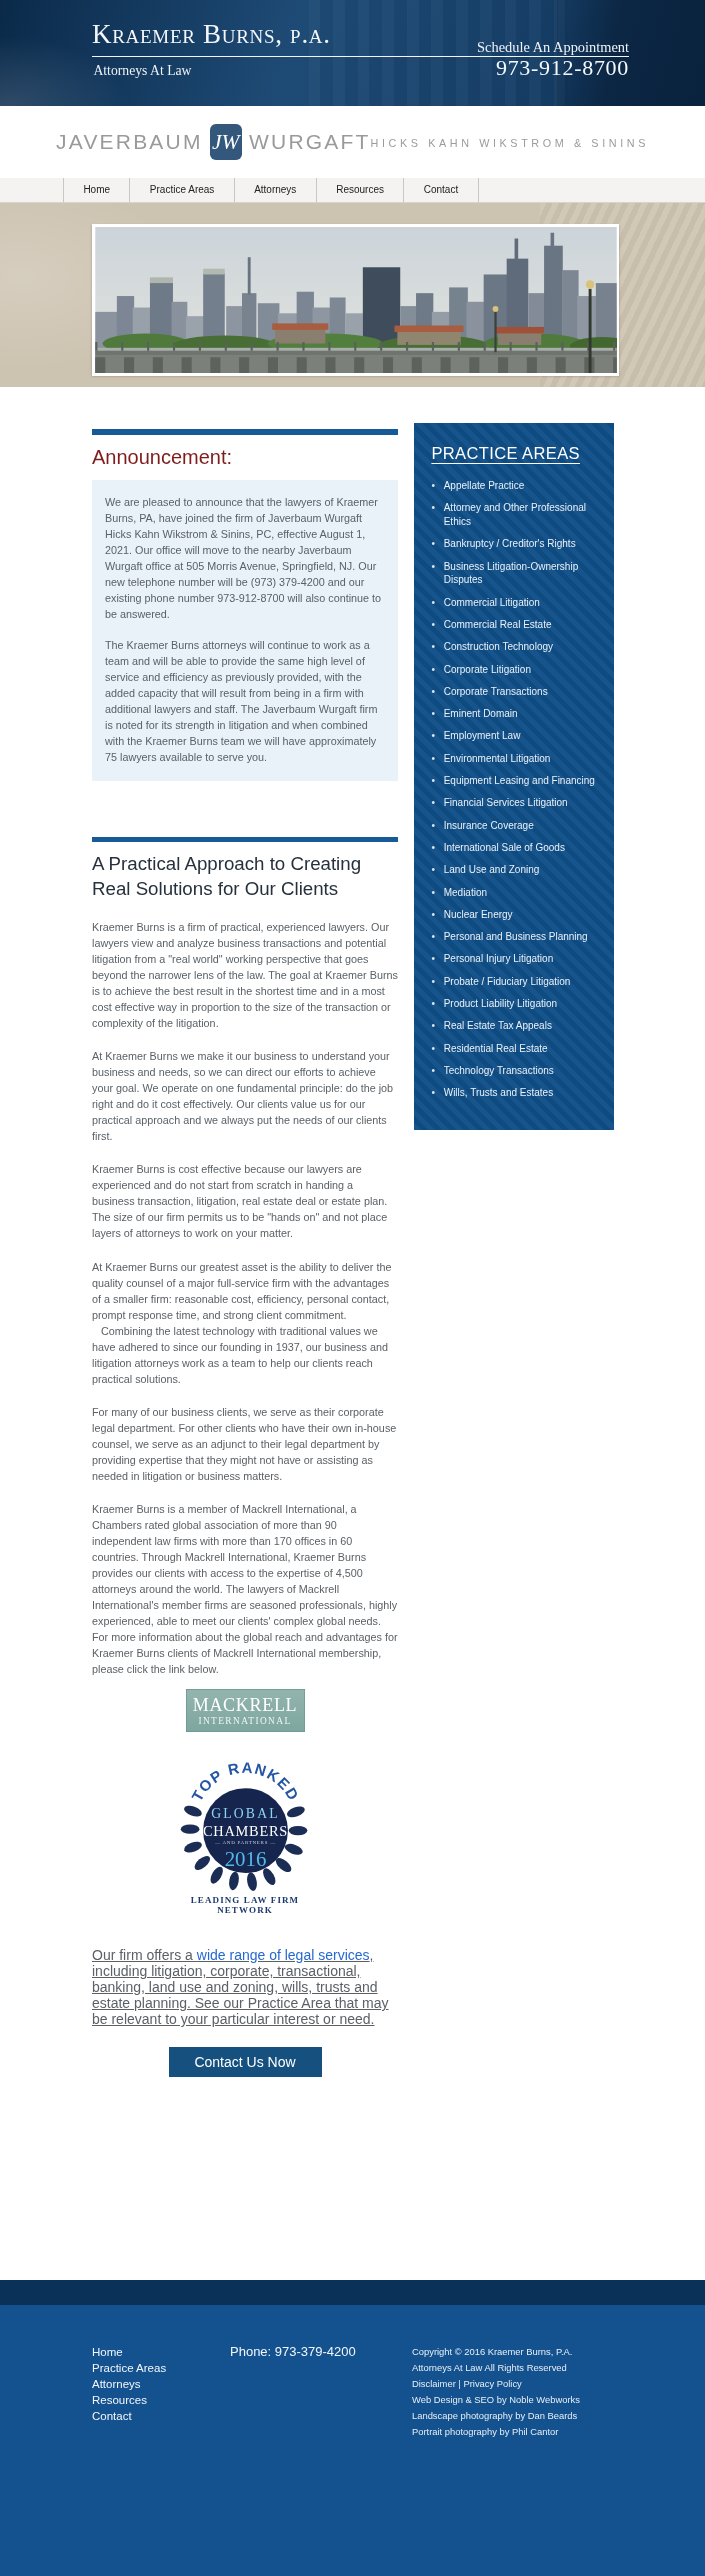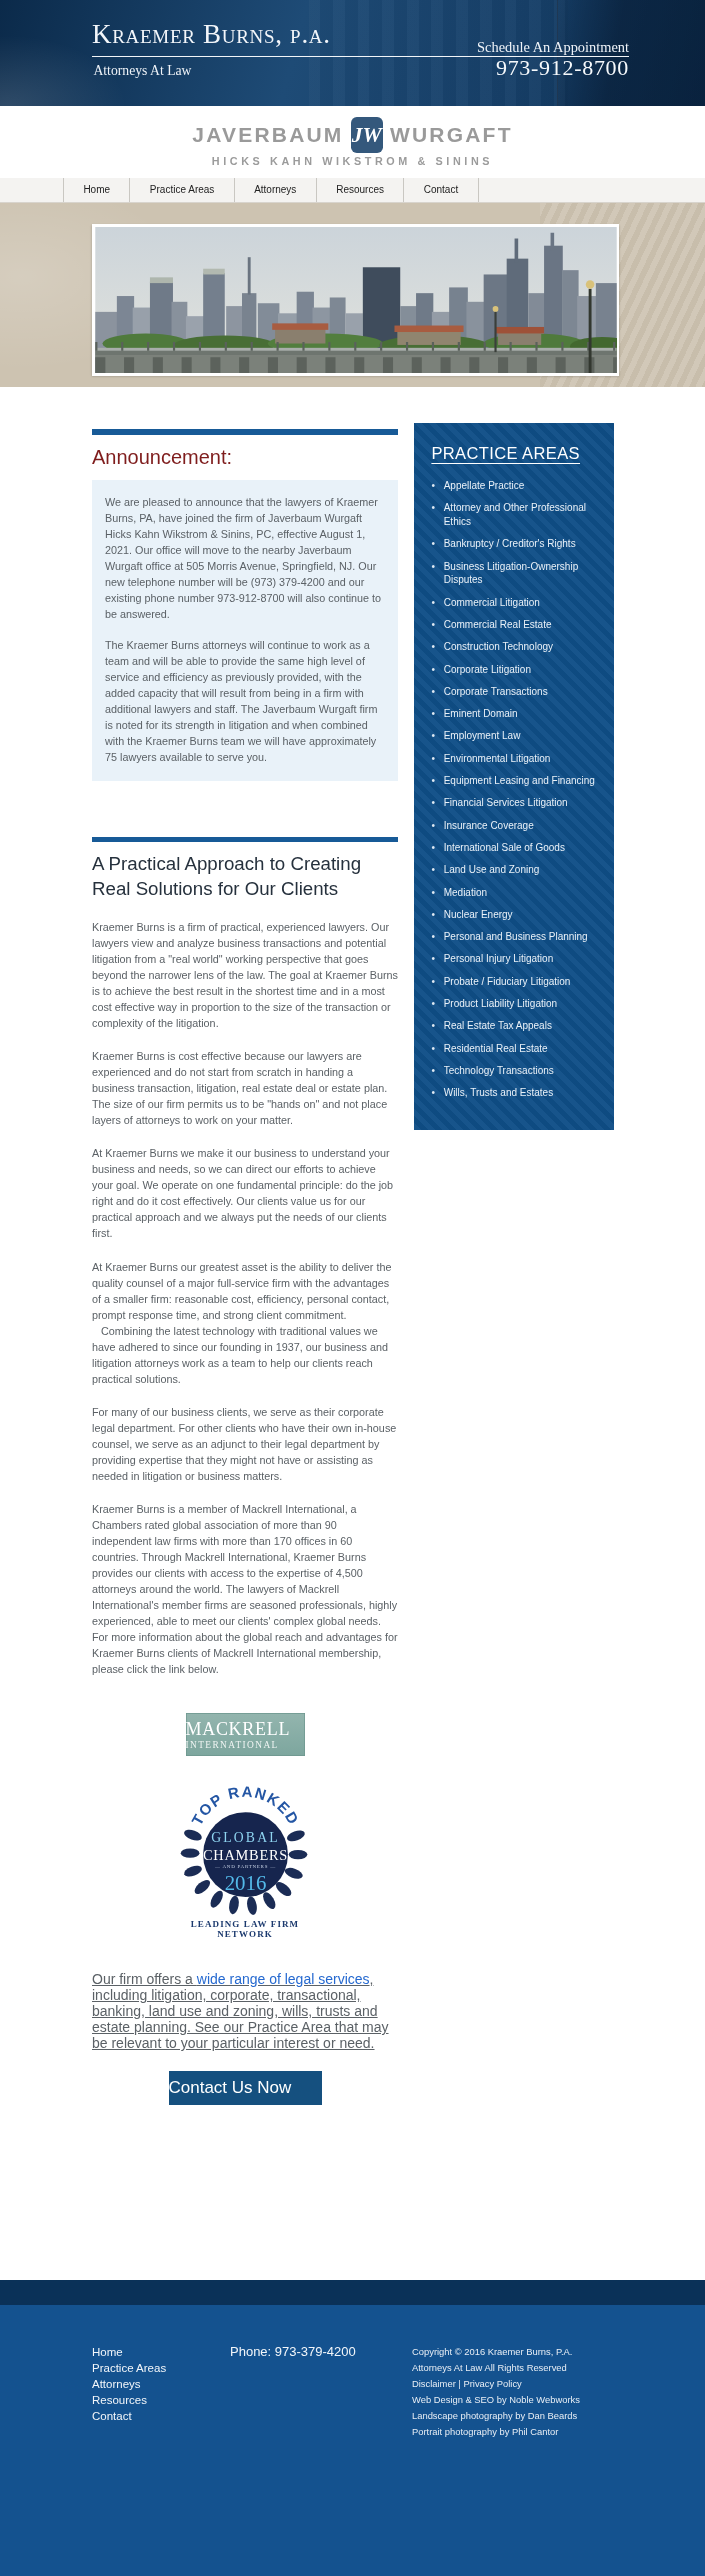--- a/index.html
+++ b/index.html
@@ -21,22 +21,22 @@
     font-variant:small-caps; font-size:27px; letter-spacing:0.7px; color:#f3f6fa; }
   .hdr-line { position:absolute; left:0; right:0; top:56px; height:1.4px; background:#f2f5f8; }
   .firm-tag { position:absolute; left:1.4px; top:63px; font-family:"Liberation Serif", serif;
     font-size:13.7px; color:#eef2f7; }
   .sched { position:absolute; right:0; top:33px; font-family:"Liberation Serif", serif;
     font-size:14.4px; color:#f0f4f9;margin-top:6px; }
   .hdr-phone { position:absolute; right:0; top:55px; font-family:"Liberation Serif", serif;
     font-size:22px; color:#f6f9fc; letter-spacing:0.7px; }
 
   
-  .logobar { height:72px; background:#fff; display:flex; flex-direction:column;
-    align-items:center; justify-content:center;font-weight:bold; }
+  .logobar { height:72px; background:#fff; display:flex; 
+    align-items:center; justify-content:center; }
   .logo-row { display:flex; align-items:center; gap:7.2px; }
   .logo-word { color:#9a9a9a; font-size:21px; letter-spacing:2.2px; }
   .logo-mono { width:32px; height:36px; background:#34587c; border-radius:5.8px; color:#fff;
     font-family:"Liberation Serif", serif; font-style:italic; font-size:21.6px; display:flex;
     align-items:center; justify-content:center; }
   .logo-sub { margin-top:1.4px; color:#9b9b9b; font-size:10.8px; letter-spacing:3.6px; }
 
   
   .nav { height:24.5px; background:#f4f3f1; display:flex; align-items:stretch; padding-left:63px;
     border-bottom:0.7px solid #d8d4cd; }
@@ -72,36 +72,36 @@
   .pa-list li { position:relative; padding-left:13.7px; margin-bottom:8.6px; font-size:10px;
     line-height:13.7px; }
   .pa-list li::before { content:"•"; position:absolute; left:1.4px; top:0; color:#dfe9f3; }
   .pa-list a { color:#eaf1f8; text-decoration:none; cursor:pointer; }
 
   .approach { margin-top:56px; }
   .approach-h { margin-top:10px; font-size:18.7px; color:#26313d; font-weight:normal; line-height:24.5px; }
   .leftcol p.body-p { margin-top:17.3px; font-size:10.8px; line-height:16px; color:#5b6166;
     white-space:pre-line; }
 
-  .mackrell { display:block; width:119px; margin:36px auto 0; padding:5.8px 0 6.5px; text-align:left;
+  .mackrell { display:block; width:119px; margin:12px auto 0; padding:5.8px 0 6.5px; text-align:center;
     background:linear-gradient(#93b5ae,#7da69e); text-decoration:none; cursor:pointer;
     box-shadow:0 0 0 0.7px #6d968e inset; }
   .mack-1 { font-family:"Liberation Serif", serif; color:#fff; font-size:18px; letter-spacing:0.7px; }
   .mack-2 { font-family:"Liberation Serif", serif; color:#f0f5f3; font-size:9.4px; letter-spacing:1.4px; }
 
   .chambers { width:137px; margin:17.3px auto 0; text-align:center; }
   .chambers svg { display:block; margin:0 auto; }
   .chambers-cap { margin-top:4.3px; font-family:"Liberation Serif", serif; font-weight:bold;
     color:#1c3a6e; font-size:9px; letter-spacing:1.1px; }
 
   .svc-p { margin-top:32px; font-size:14px; line-height:16px; color:#5b6166;text-decoration:underline; }
   .svc-p a { color:#2569d0; text-decoration:none; cursor:pointer; }
 
   .cta { display:block; width:153px; margin:20px auto 0; background:#15507f; color:#fff;
-    text-align:left; font-size:17px; padding:6.5px 0 7.2px; text-decoration:none; cursor:pointer; }
+    text-align:center; font-size:14px; padding:6.5px 0 7.2px; text-decoration:none; cursor:pointer; }
 
   
   .footer { position:absolute; left:0; bottom:0; width:705px; height:296px; background:#14528f; }
   .f-band { height:24.5px; background:#0a3158; }
   .f-cols { display:flex; padding:39px 0 0 92px; }
   .f-nav { width:138px; }
   .f-nav a { display:block; color:#f2f6fa; font-size:11.5px; line-height:16px; text-decoration:none;
     cursor:pointer; }
   .f-phone { width:182px; color:#f2f6fa; font-size:13px; }
   .f-right { width:171px; color:#e8eef5; font-size:9.4px; line-height:16px; }
@@ -228,22 +228,22 @@
             <p>We are pleased to announce that the lawyers of Kraemer Burns, PA, have joined the firm of Javerbaum Wurgaft Hicks Kahn Wikstrom &amp; Sinins, PC, effective August 1, 2021.  Our office will move to the nearby Javerbaum Wurgaft office at 505 Morris Avenue, Springfield, NJ. Our new telephone number will be (973) 379-4200 and our existing phone number 973-912-8700 will also continue to be answered.</p>
             <p>The Kraemer Burns attorneys will continue to work as a team and will be able to provide the same high level of service and efficiency as previously provided, with the added capacity that will result from being in a firm with additional lawyers and staff. The Javerbaum Wurgaft firm is noted for its strength in litigation and when combined with the Kraemer Burns team we will have approximately 75 lawyers available to serve you.</p>
           </div>
       </div>
 
       <div class="approach">
         <div class="accent-bar"></div>
         <h2 class="approach-h">A Practical Approach to Creating Real Solutions for Our Clients</h2>
         <div id="body-paragraphs">
             <p class="body-p">Kraemer Burns is a firm of practical, experienced lawyers. Our lawyers view and analyze business transactions and potential litigation from a "real world" working perspective that goes beyond the narrower lens of the law.   The goal at Kraemer Burns is to achieve the best result in the shortest time and in a most cost effective way in proportion to the size of the transaction or complexity of the litigation.</p>
+            <p class="body-p">At Kraemer Burns we make it our business to understand your business and needs, so we can direct our efforts to achieve your goal. We operate on one fundamental principle: do the job right and do it cost effectively.  Our clients value us for our practical approach and we always put the needs of our clients first.</p>
             <p class="body-p">Kraemer Burns is cost effective because our lawyers are experienced and do not start from scratch in handing a business transaction, litigation, real estate deal or estate plan. The size of our firm permits us to be "hands on" and not place layers of attorneys to work on your matter.</p>
-            <p class="body-p">At Kraemer Burns we make it our business to understand your business and needs, so we can direct our efforts to achieve your goal. We operate on one fundamental principle: do the job right and do it cost effectively.  Our clients value us for our practical approach and we always put the needs of our clients first.</p>
             <p class="body-p">At Kraemer Burns our greatest asset is the ability to deliver the quality counsel of a major full-service firm with the advantages of a smaller firm: reasonable cost, efficiency, personal contact, prompt response time, and strong client commitment.
 &nbsp;&nbsp;&nbsp;Combining the latest technology with traditional values we have adhered to since our founding in 1937, our business and litigation attorneys work as a team to help our clients reach practical solutions.</p>
             <p class="body-p">For many of our business clients, we serve as their corporate legal department. For other clients who have their own in-house counsel, we serve as an adjunct to their legal department by providing expertise that they might not have or assisting as needed in litigation or business matters.</p>
             <p class="body-p">Kraemer Burns is a member of Mackrell International, a Chambers rated global association of more than 90 independent law firms with more than 170 offices in 60 countries.   Through Mackrell International, Kraemer Burns provides our clients with access to the expertise of 4,500 attorneys around the world.  The lawyers of Mackrell International's member firms are seasoned professionals, highly experienced, able to meet our clients' complex global needs.  For more information about the global reach and advantages for Kraemer Burns clients of Mackrell International membership, please click the link below.</p>
           </div>
       </div>
 
       <a class="mackrell">
         <div class="mack-1">MACKRELL</div>
         <div class="mack-2">INTERNATIONAL</div>

